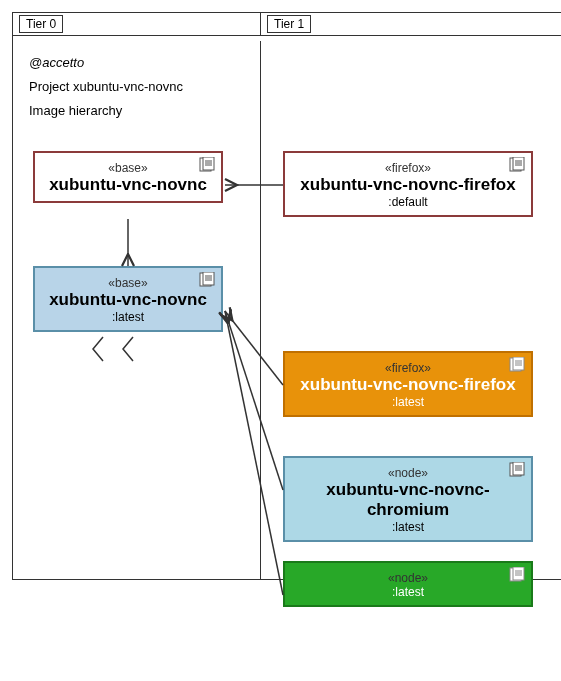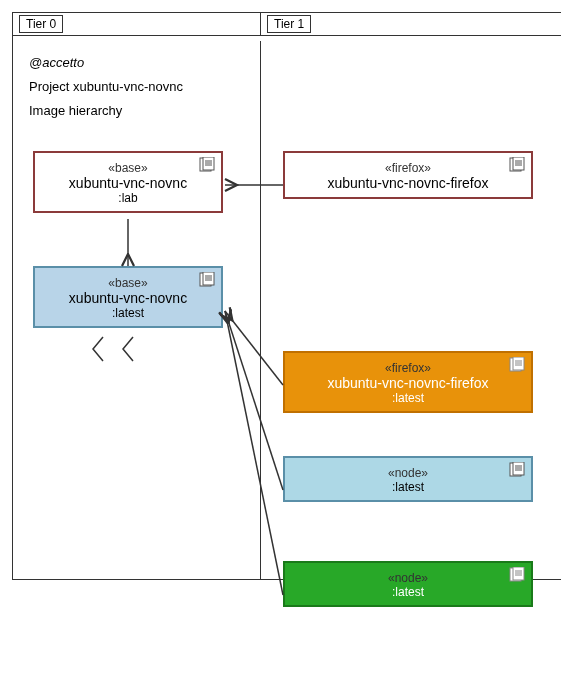--- a/index.html
+++ b/index.html
@@ -85,22 +85,22 @@
       background: #fff;
       text-align: center;
       padding: 8px 10px 6px 10px;
       border-radius: 0;
     }
     .box-stereotype {
       font-size: 12px;
       color: #333;
     }
     .box-name {
-      font-weight: normal;
-      font-size: 14px;
+      font-weight: bold;
+      font-size: 17px;
     }
     .box-tag {
       font-size: 12px;
     }
     .box-icon {
       position: absolute;
       top: 4px;
       right: 4px;
       width: 18px;
       height: 16px;
@@ -164,21 +164,20 @@
         <svg viewBox="0 0 18 16" xmlns="http://www.w3.org/2000/svg">
           <rect x="1" y="1" width="11" height="13" fill="white" stroke="#555" stroke-width="1"></rect>
           <rect x="4" y="0" width="11" height="13" fill="white" stroke="#555" stroke-width="1"></rect>
           <line x1="6" y1="4" x2="13" y2="4" stroke="#555" stroke-width="1"></line>
           <line x1="6" y1="6" x2="13" y2="6" stroke="#555" stroke-width="1"></line>
           <line x1="6" y1="8" x2="13" y2="8" stroke="#555" stroke-width="1"></line>
         </svg>
       </div>
       <div class="box-stereotype">«base»</div>
       <div class="box-name">xubuntu-vnc-novnc</div>
-      <div class="box-tag">:lab</div>
     </div>
 
     <div class="box box-blue" style="left:20px; top:225px; width:190px;">
       <div class="box-icon">
         <svg viewBox="0 0 18 16" xmlns="http://www.w3.org/2000/svg">
           <rect x="1" y="1" width="11" height="13" fill="white" stroke="#555" stroke-width="1"></rect>
           <rect x="4" y="0" width="11" height="13" fill="white" stroke="#555" stroke-width="1"></rect>
           <line x1="6" y1="4" x2="13" y2="4" stroke="#555" stroke-width="1"></line>
           <line x1="6" y1="6" x2="13" y2="6" stroke="#555" stroke-width="1"></line>
           <line x1="6" y1="8" x2="13" y2="8" stroke="#555" stroke-width="1"></line>
@@ -194,20 +193,21 @@
         <svg viewBox="0 0 18 16" xmlns="http://www.w3.org/2000/svg">
           <rect x="1" y="1" width="11" height="13" fill="white" stroke="#555" stroke-width="1"></rect>
           <rect x="4" y="0" width="11" height="13" fill="white" stroke="#555" stroke-width="1"></rect>
           <line x1="6" y1="4" x2="13" y2="4" stroke="#555" stroke-width="1"></line>
           <line x1="6" y1="6" x2="13" y2="6" stroke="#555" stroke-width="1"></line>
           <line x1="6" y1="8" x2="13" y2="8" stroke="#555" stroke-width="1"></line>
         </svg>
       </div>
       <div class="box-stereotype">«firefox»</div>
       <div class="box-name">xubuntu-vnc-novnc-firefox</div>
+      <div class="box-tag">:default</div>
     </div>
 
     <div class="box box-orange" style="left:270px; top:310px; width:250px;">
       <div class="box-icon">
         <svg viewBox="0 0 18 16" xmlns="http://www.w3.org/2000/svg">
           <rect x="1" y="1" width="11" height="13" fill="white" stroke="#888" stroke-width="1"></rect>
           <rect x="4" y="0" width="11" height="13" fill="white" stroke="#888" stroke-width="1"></rect>
           <line x1="6" y1="4" x2="13" y2="4" stroke="#888" stroke-width="1"></line>
           <line x1="6" y1="6" x2="13" y2="6" stroke="#888" stroke-width="1"></line>
           <line x1="6" y1="8" x2="13" y2="8" stroke="#888" stroke-width="1"></line>
@@ -222,20 +222,21 @@
       <div class="box-icon">
         <svg viewBox="0 0 18 16" xmlns="http://www.w3.org/2000/svg">
           <rect x="1" y="1" width="11" height="13" fill="white" stroke="#555" stroke-width="1"></rect>
           <rect x="4" y="0" width="11" height="13" fill="white" stroke="#555" stroke-width="1"></rect>
           <line x1="6" y1="4" x2="13" y2="4" stroke="#555" stroke-width="1"></line>
           <line x1="6" y1="6" x2="13" y2="6" stroke="#555" stroke-width="1"></line>
           <line x1="6" y1="8" x2="13" y2="8" stroke="#555" stroke-width="1"></line>
         </svg>
       </div>
       <div class="box-stereotype">«node»</div>
+      <div class="box-name">xubuntu-vnc-novnc-chromium</div>
       <div class="box-tag">:latest</div>
     </div>
 
     <div class="box box-green" style="left:270px; top:520px; width:250px;">
       <div class="box-icon">
         <svg viewBox="0 0 18 16" xmlns="http://www.w3.org/2000/svg">
           <rect x="1" y="1" width="11" height="13" fill="white" stroke="#888" stroke-width="1"></rect>
           <rect x="4" y="0" width="11" height="13" fill="white" stroke="#888" stroke-width="1"></rect>
           <line x1="6" y1="4" x2="13" y2="4" stroke="#888" stroke-width="1"></line>
           <line x1="6" y1="6" x2="13" y2="6" stroke="#888" stroke-width="1"></line>

